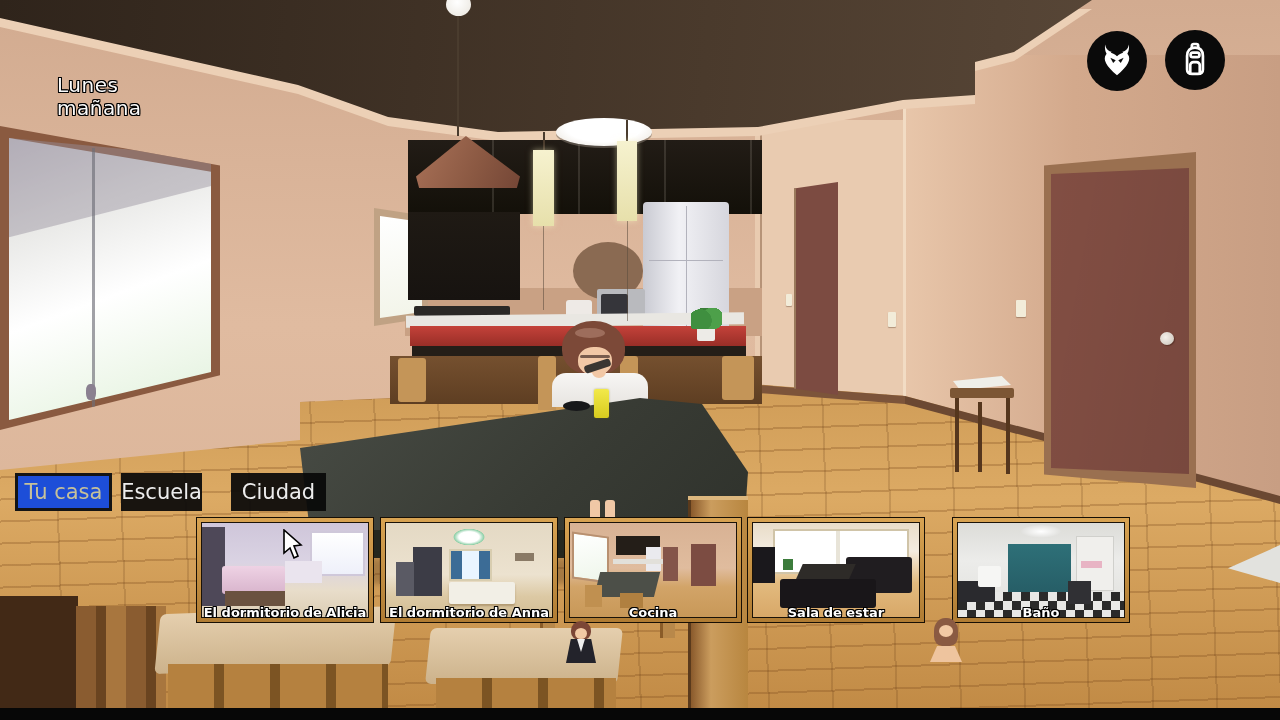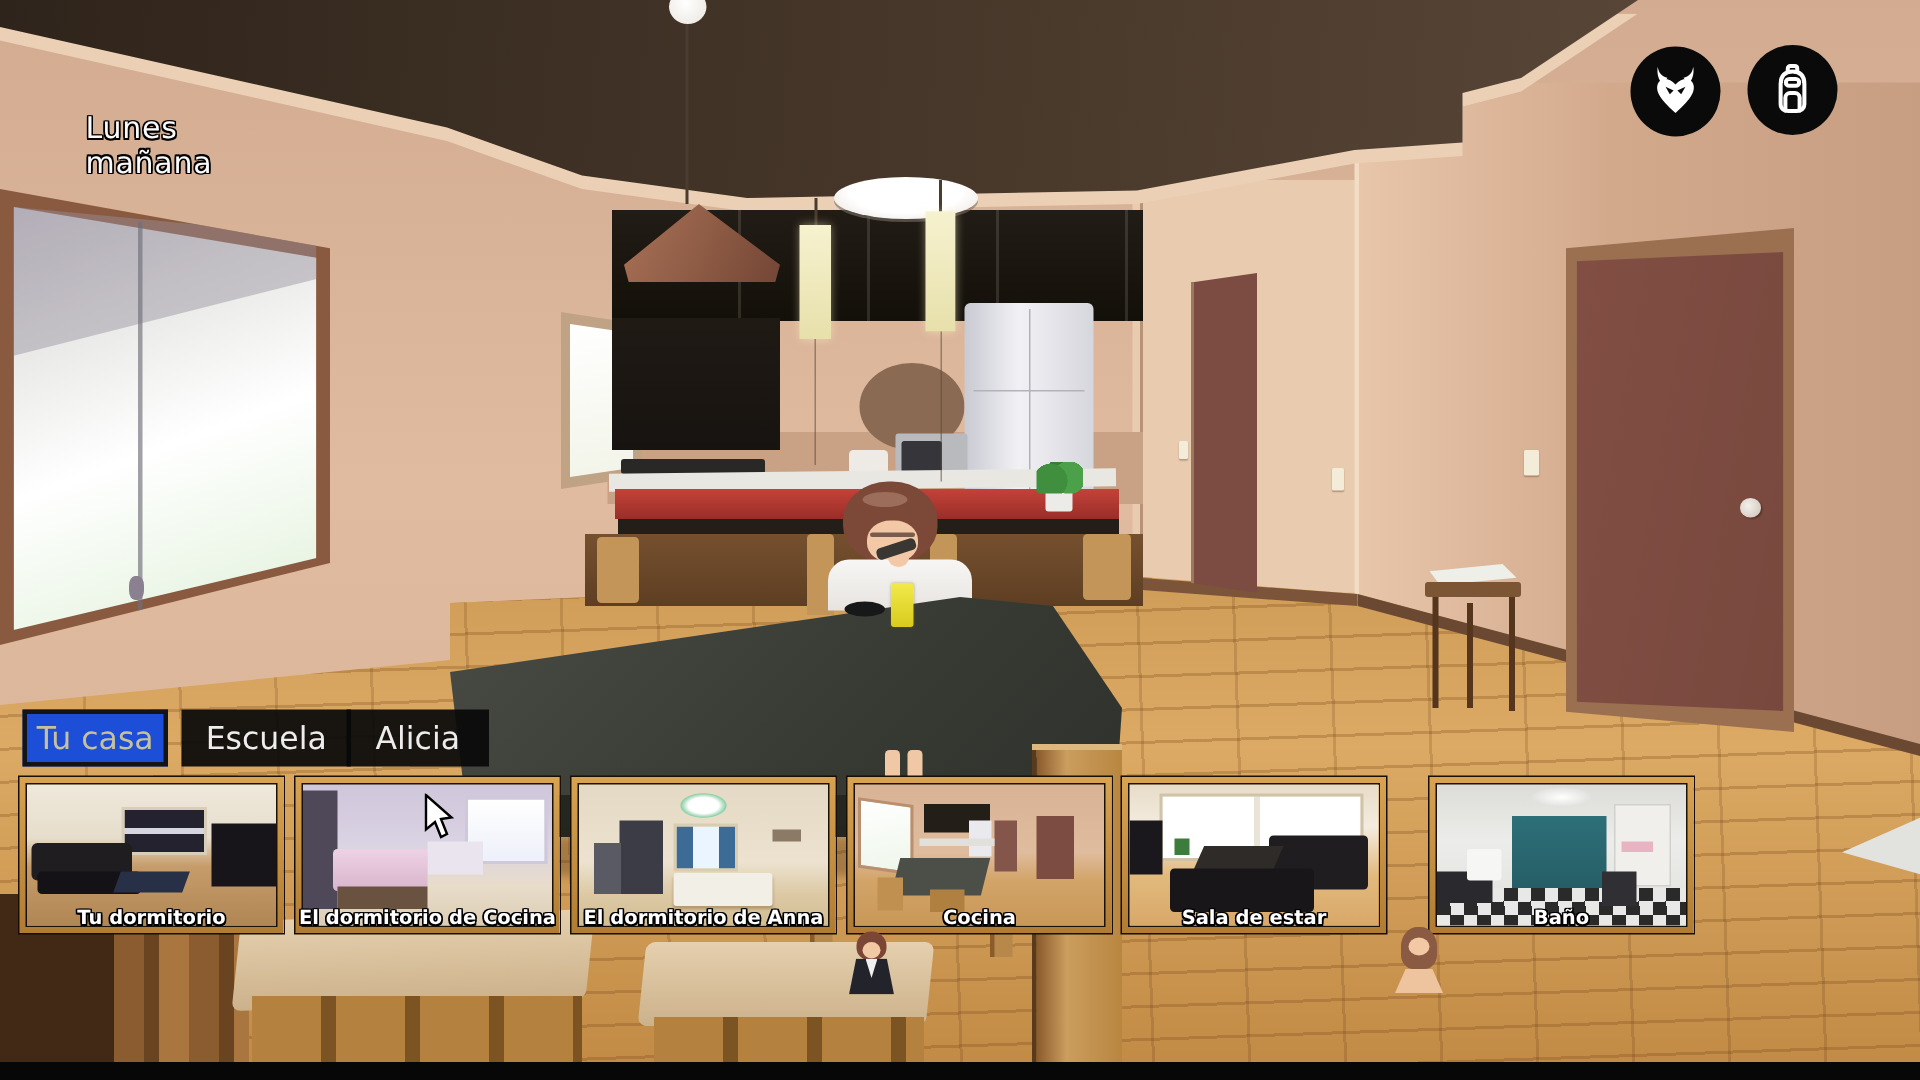--- a/index.html
+++ b/index.html
@@ -303,47 +303,37 @@
       <path d="M7 9.5 C7 5.8 9 4.2 12 4.2 C15 4.2 17 5.8 17 9.5 L17 18 C17 19.8 15.7 20.8 13.8 20.8 L10.2 20.8 C8.3 20.8 7 19.8 7 18 Z"></path>
       <path d="M10 4.4 L10 3 C10 2.3 10.5 1.9 11.1 1.9 L12.9 1.9 C13.5 1.9 14 2.3 14 3 L14 4.4"></path>
       <rect x="9.2" y="7.4" width="5.6" height="2.8" rx="1.4"></rect>
       <path d="M9 20.6 L9 15.2 C9 14.1 9.9 13.3 11 13.3 L13 13.3 C14.1 13.3 15 14.1 15 15.2 L15 20.6"></path>
     </svg>
   </div>
 
   <div class="tab active" style="left:15px;width:97px;">
     <span style="position:static;">Tu casa</span>
   </div>
-  <div class="tab" style="left:121px;width:113px;">
+  <div class="tab" style="left:121px;width:81px;">
     <span style="position:static;">Escuela</span>
   </div>
   <div class="tab" style="left:231px;width:95px;">
-    <span style="position:static;">Alicia</span>
-  </div>
-
-  <div class="thumb" style="left:13px;">
-    <div class="thumb-scene s1">
-      <div class="te" style="left:38%;top:16%;width:34%;height:34%;border:2px solid #d8cdb8;background:linear-gradient(180deg,#23222e 0 44%,#d6d6e0 44% 58%,#23222e 58% 100%);"></div>
-      <div class="te" style="right:0;top:28%;width:26%;height:44%;background:#17151a;"></div>
-      <div class="te" style="left:2%;top:42%;width:40%;height:26%;background:#201d20;border-radius:4px;"></div>
-      <div class="te" style="left:4%;top:62%;width:42%;height:16%;background:#141216;border-radius:3px;"></div>
-      <div class="te" style="left:36%;top:62%;width:28%;height:15%;background:#273046;transform:skewX(-20deg);"></div>
-    </div>
-    <div class="thumb-label outlined">Tu dormitorio</div>
-  </div>
+    <span style="position:static;">Ciudad</span>
+  </div>
+
 
   <div class="thumb" style="left:197px;">
     <div class="thumb-scene s2">
       <div class="te" style="left:0;top:4%;width:14%;height:84%;background:#4e4858;"></div>
       <div class="te" style="right:2%;top:8%;width:33%;height:48%;background:linear-gradient(180deg,#ffffff,#eef0fa);border:2px solid #cfc8da;"></div>
       <div class="te" style="left:50%;top:40%;width:22%;height:24%;background:#eae4ee;"></div>
       <div class="te" style="left:12%;top:46%;width:38%;height:30%;background:linear-gradient(180deg,#eed2e4,#d8b4cc);border-radius:3px;"></div>
       <div class="te" style="left:14%;top:72%;width:36%;height:16%;background:#6a5240;"></div>
     </div>
-    <div class="thumb-label outlined">El dormitorio de Cocina</div>
+    <div class="thumb-label outlined">El dormitorio de Alicia</div>
   </div>
 
   <div class="thumb" style="left:565px;">
     <div class="thumb-scene s4">
       <div class="te" style="left:1%;top:12%;width:22%;height:50%;background:linear-gradient(160deg,#ffffff,#eef6ea);border:2px solid #b89070;transform:skewY(8deg);"></div>
       <div class="te" style="left:28%;top:14%;width:26%;height:20%;background:#241e18;"></div>
       <div class="te" style="left:46%;top:25%;width:9%;height:26%;background:#eaeaee;"></div>
       <div class="te" style="left:56%;top:25%;width:9%;height:37%;background:#84554a;"></div>
       <div class="te" style="left:73%;top:22%;width:15%;height:45%;background:#7c4c42;"></div>
       <div class="te" style="left:26%;top:38%;width:30%;height:6%;background:#e2e0da;"></div>

